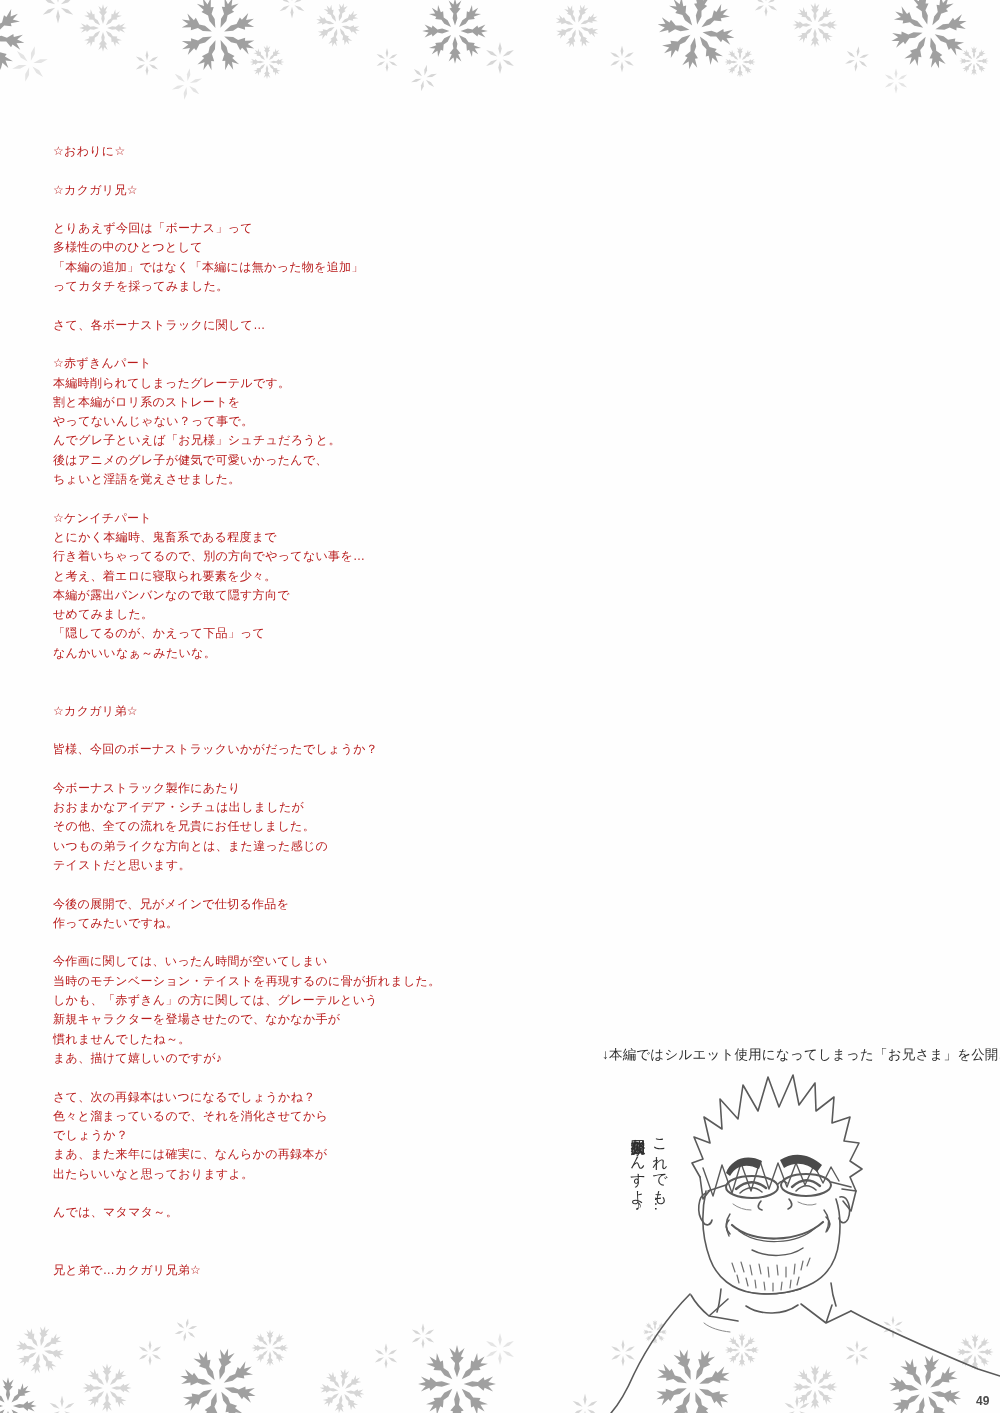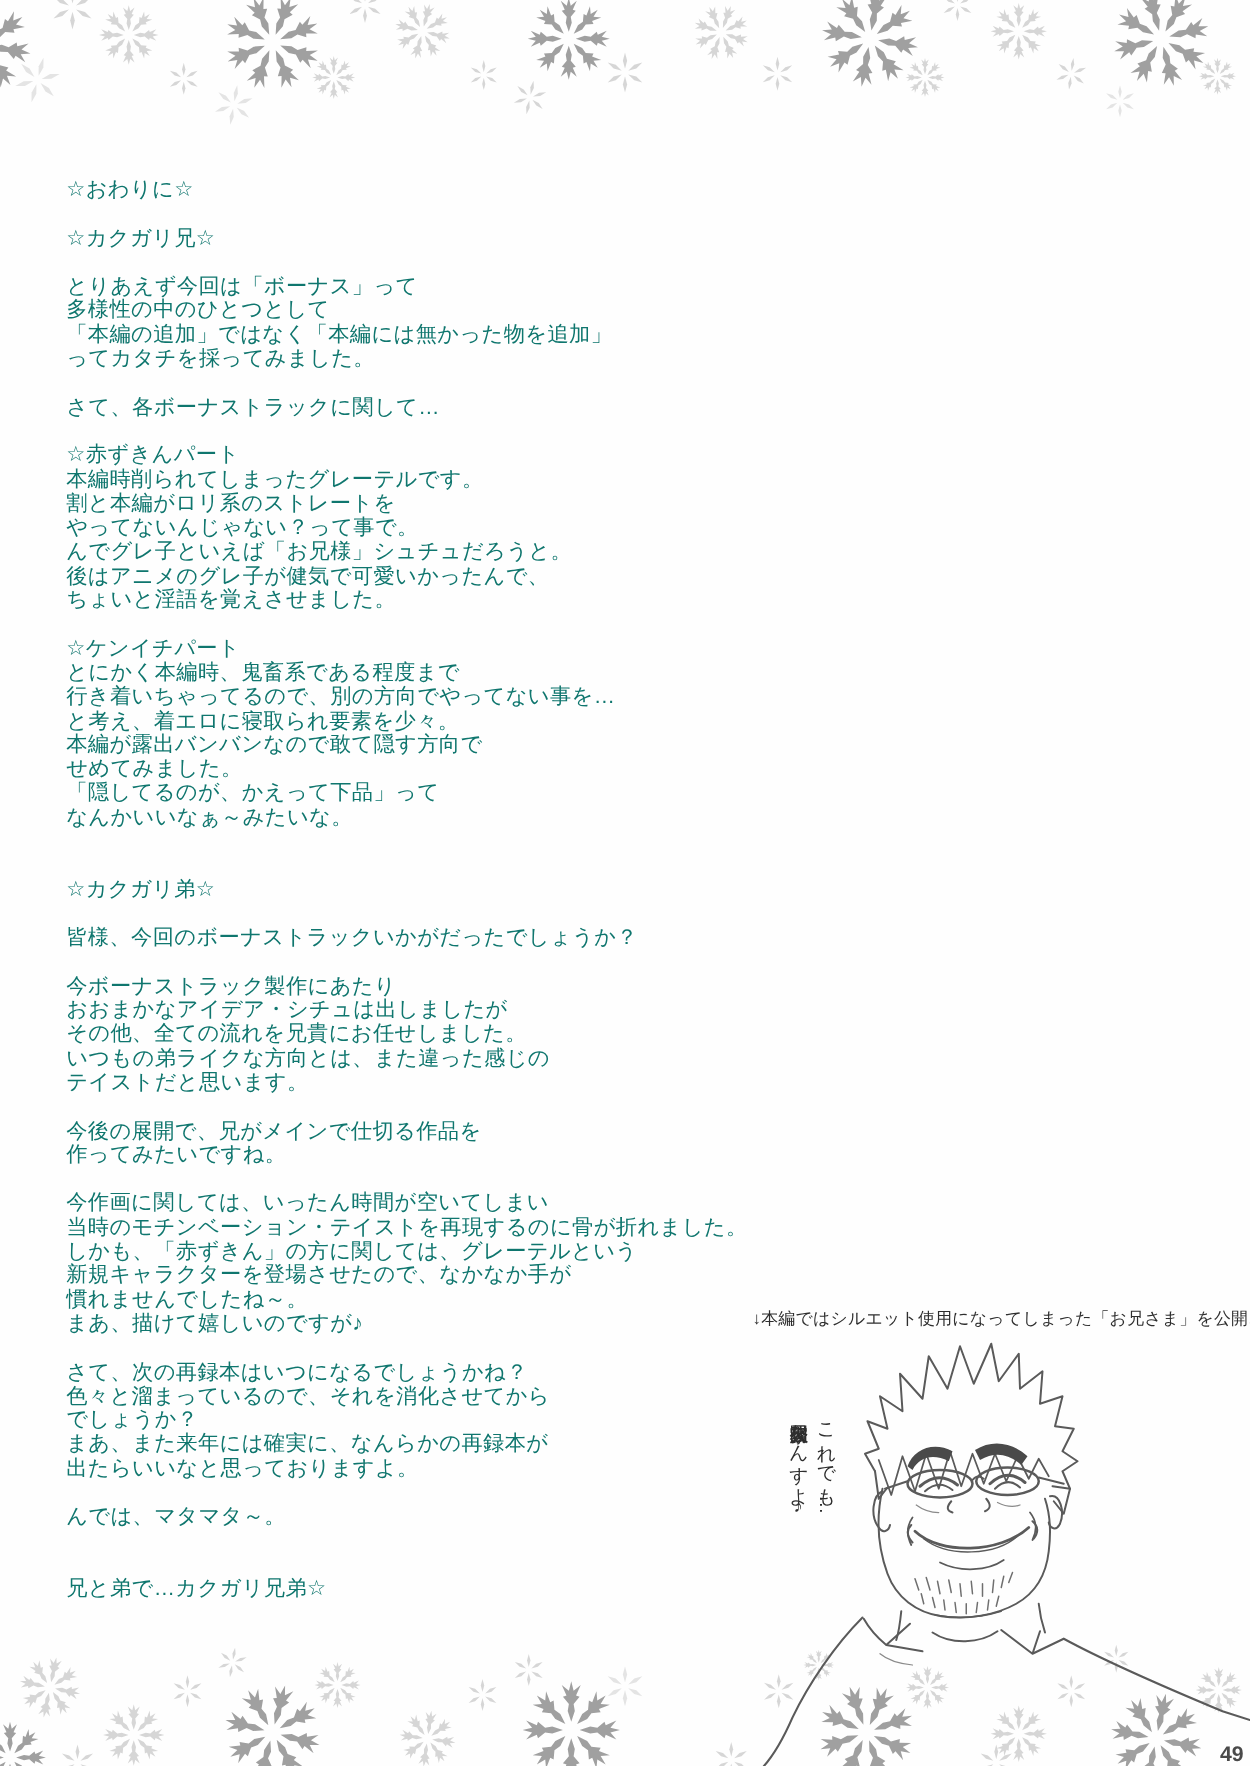--- a/index.html
+++ b/index.html
@@ -4,36 +4,36 @@
 <style>
   html,body{margin:0;padding:0;}
   body{
     width:1000px;height:1413px;position:relative;overflow:hidden;
     background:#fefefe;
     font-family:"Liberation Sans","DejaVu Sans",sans-serif;
   }
   #flower-bands{position:absolute;left:0;top:0;z-index:1;}
   #afterword-text{
     position:absolute;left:53px;top:142px;z-index:3;
-    font-size:17px;line-height:19.3px;color:#0f766e;
+    font-size:12px;line-height:19.3px;color:#b91c1c;
     white-space:pre-line;letter-spacing:.3px;
   }
   #portrait{position:absolute;left:600px;top:1073px;z-index:2;}
   #illustration-caption{
     position:absolute;left:602px;top:1046px;z-index:3;
     font-size:13.5px;color:#2e2e2e;letter-spacing:.2px;white-space:nowrap;
   }
   #speech-vertical{
     position:absolute;left:627px;top:1128px;height:180px;z-index:3;
     writing-mode:vertical-rl;font-size:15px;line-height:22px;
     color:#2e2e2e;white-space:pre-line;
   }
   #page-number{
     position:absolute;left:976px;top:1394px;z-index:3;
-    font-size:17px;color:#4a4a4a;font-weight:bold;
+    font-size:12px;color:#4a4a4a;font-weight:bold;
   }
 </style>
 </head>
 <body>
 
 <svg id="flower-bands" width="1000" height="1413" viewBox="0 0 1000 1413" aria-hidden="true">
   <defs>
     <path id="pp" d="M0,-7 L3,-16 L2,-22 L7,-28 L4,-29 L8,-38 L2,-33 L0,-41 L-2,-33 L-8,-38 L-4,-29 L-7,-28 L-2,-22 L-3,-16 Z"></path>
     <g id="f8">
       <use href="#pp"></use>

